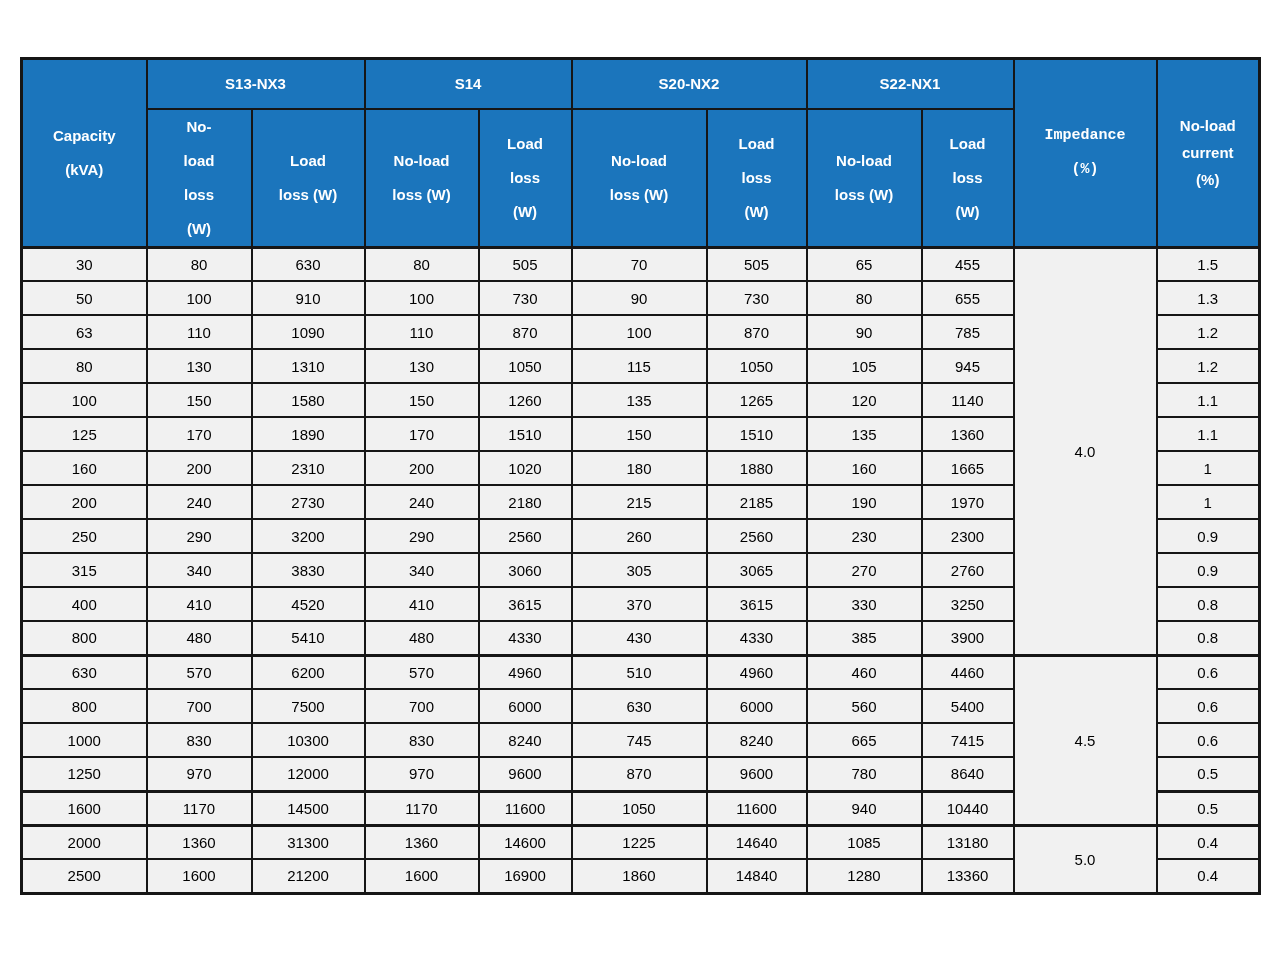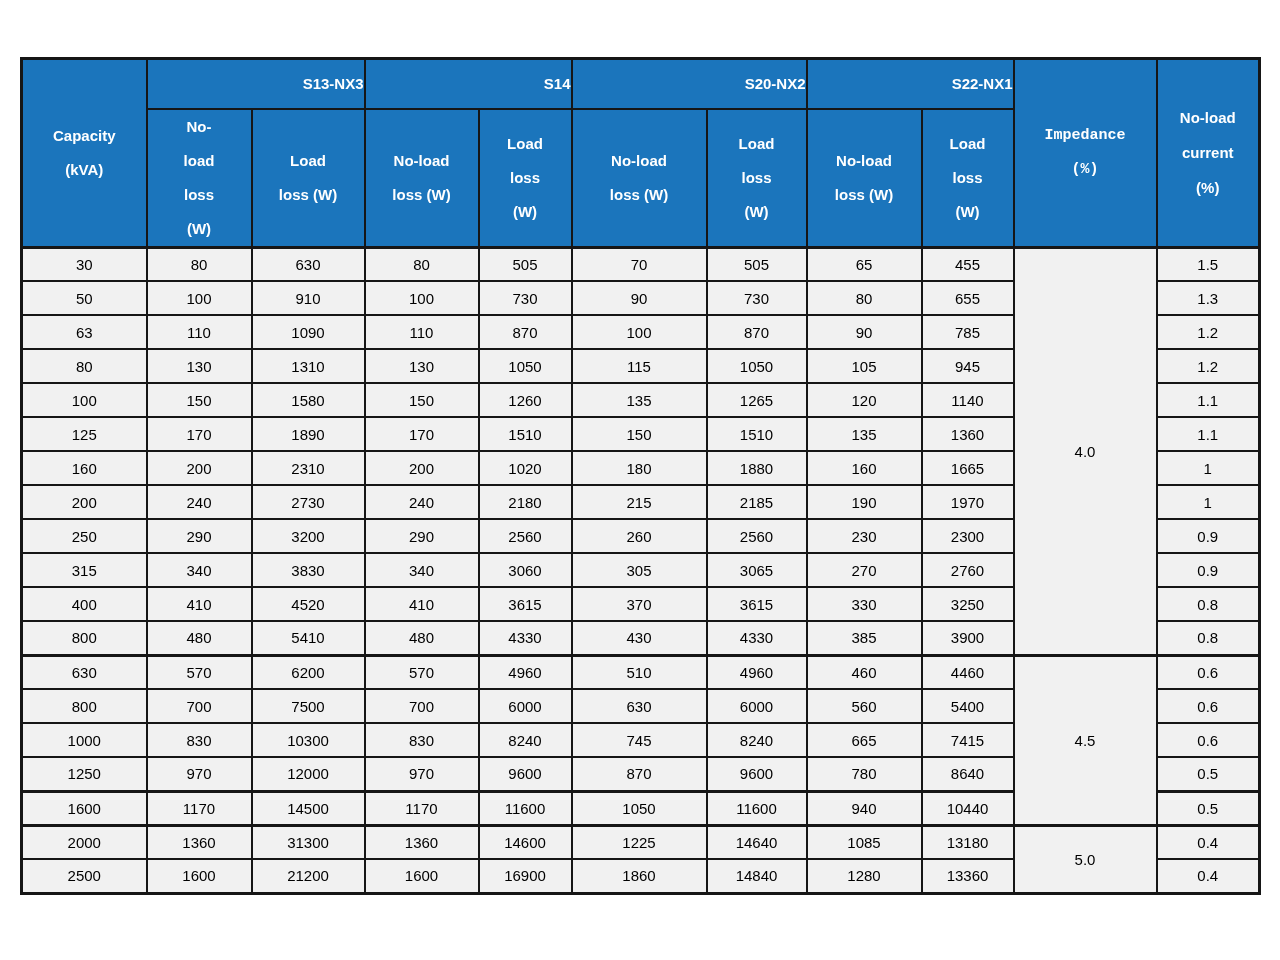--- a/index.html
+++ b/index.html
@@ -26,25 +26,25 @@
   th, td {
     border: 2px solid var(--border);
     text-align: center; vertical-align: middle;
     padding: 0; overflow: hidden;
   }
   thead th {
     background: var(--header-bg);
     color: var(--header-text);
     font-weight: bold; font-size: 15px;
   }
-  tr.group-row th.group { height: 50px; text-align: right; }
+  tr.group-row th.group { height: 50px; }
   th.sub { height: 106px; line-height: 34px; padding: 0 26px; }
   th.corner { line-height: 34px; padding: 12px 14px; }
   th.imp { line-height: 34px; padding: 0 18px; font-family: Liberation Mono, monospace; }
-  th.nlc { line-height: 35px; padding: 12px 12px; }
+  th.nlc { line-height: 27px; padding: 12px 12px; }
   tbody td {
     background: var(--cell-bg);
     color: var(--cell-text);
     font-size: 15px; height: 34px;
   }
   tr.thick-top td { border-top-width: 3px; }
 </style>
 </head>
 <body>
 

